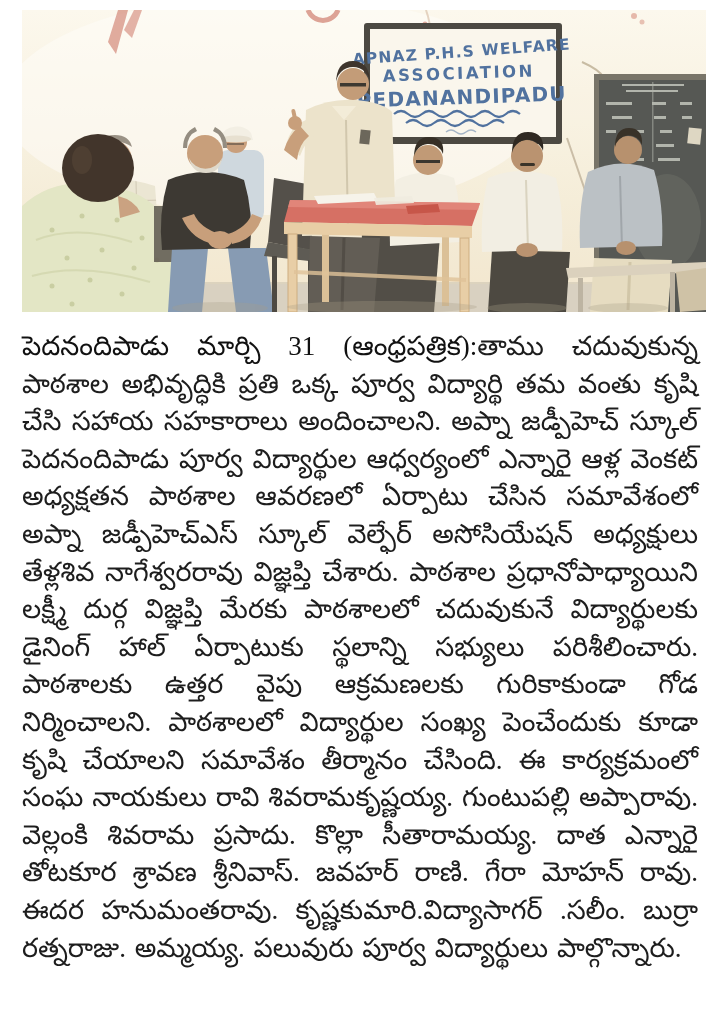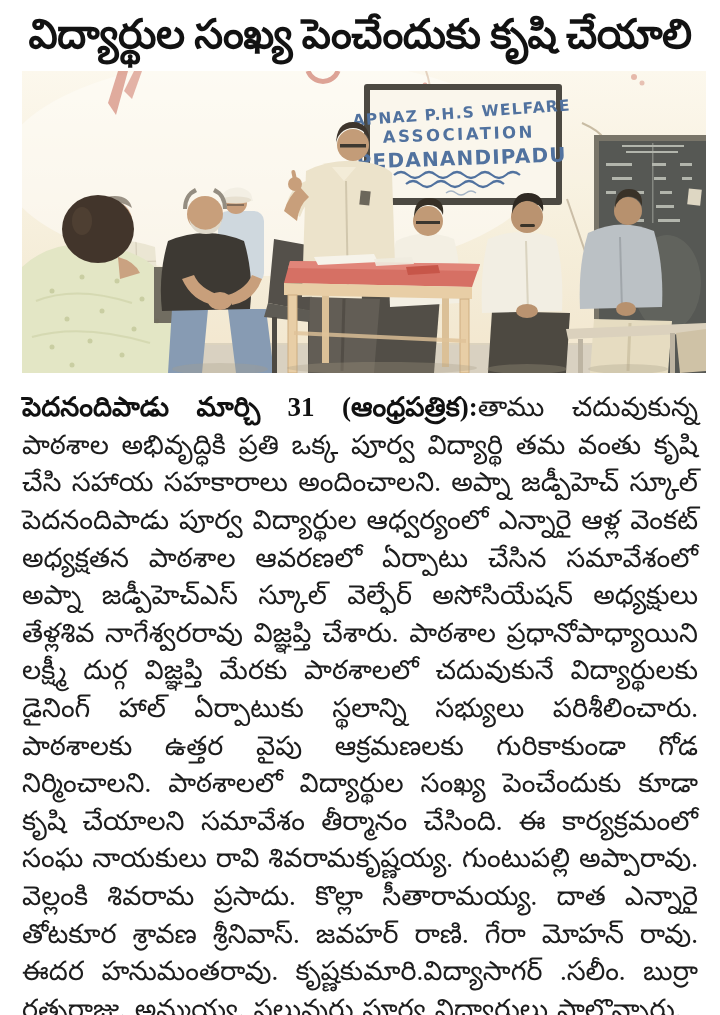--- a/index.html
+++ b/index.html
@@ -14,29 +14,28 @@
   }
   .photo-wrap{
     margin:10px 0 0 22px;width:684px;height:302px;display:block;
   }
   .photo-wrap svg{display:block;}
   .article{
     margin:16px 22px 0 22px;
     font-size:27px;line-height:37.6px;color:#1d1d1d;
     text-align:justify;word-spacing:2px;
   }
-  .dateline{font-weight:bold;color:#111;}
+  .dateline{font-weight:normal;color:#111;}
   .wb-text{font-family:"DejaVu Sans",sans-serif;font-weight:bold;}
 </style>
 </head>
 <body>
 
 <div class="page">
 
-  <h1 class="headline">విద్యార్థుల సంఖ్య పెంచేందుకు కృషి చేయాలి</h1>
 
   <figure class="photo-wrap" style="margin:10px 0 0 22px;">
     <svg viewBox="0 0 684 302" width="684" height="302">
       <defs>
         <linearGradient id="wallGrad" x1="0" y1="0" x2="0" y2="1">
           <stop offset="0" stop-color="#fdfaf1"></stop>
           <stop offset="1" stop-color="#f2e7cf"></stop>
         </linearGradient>
         <clipPath id="ckclip">
             <path d="M51,176 q40,-14 82,0 l6,82 -92,4 z"></path>

